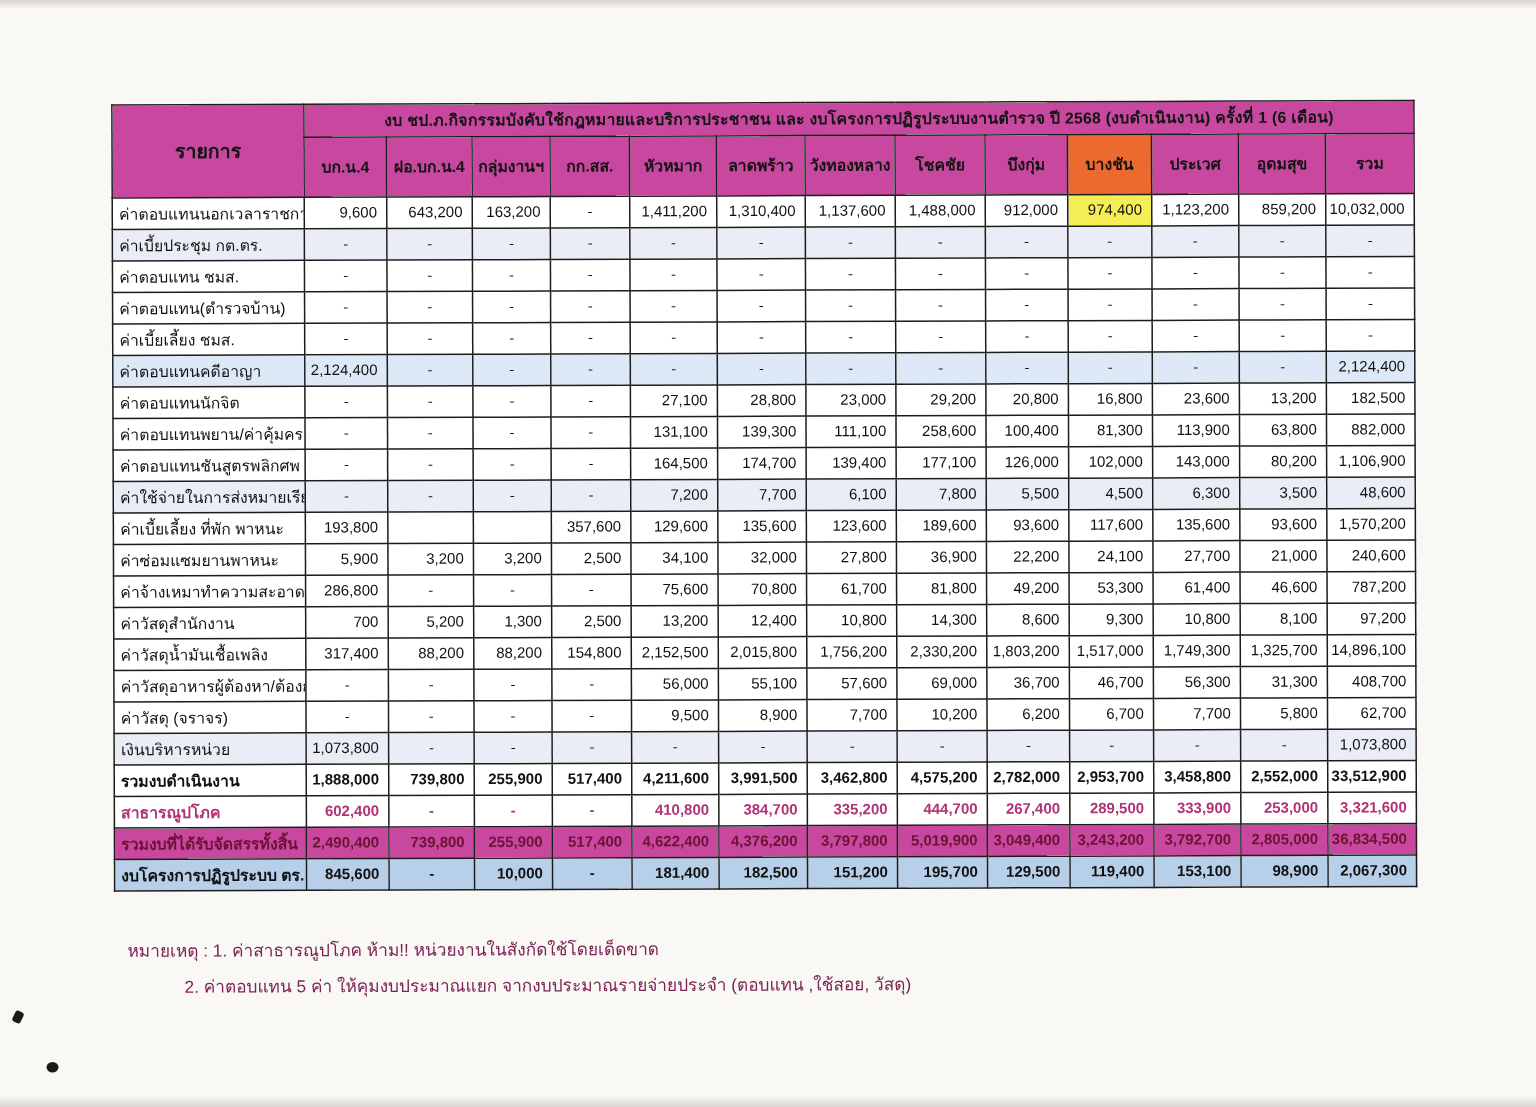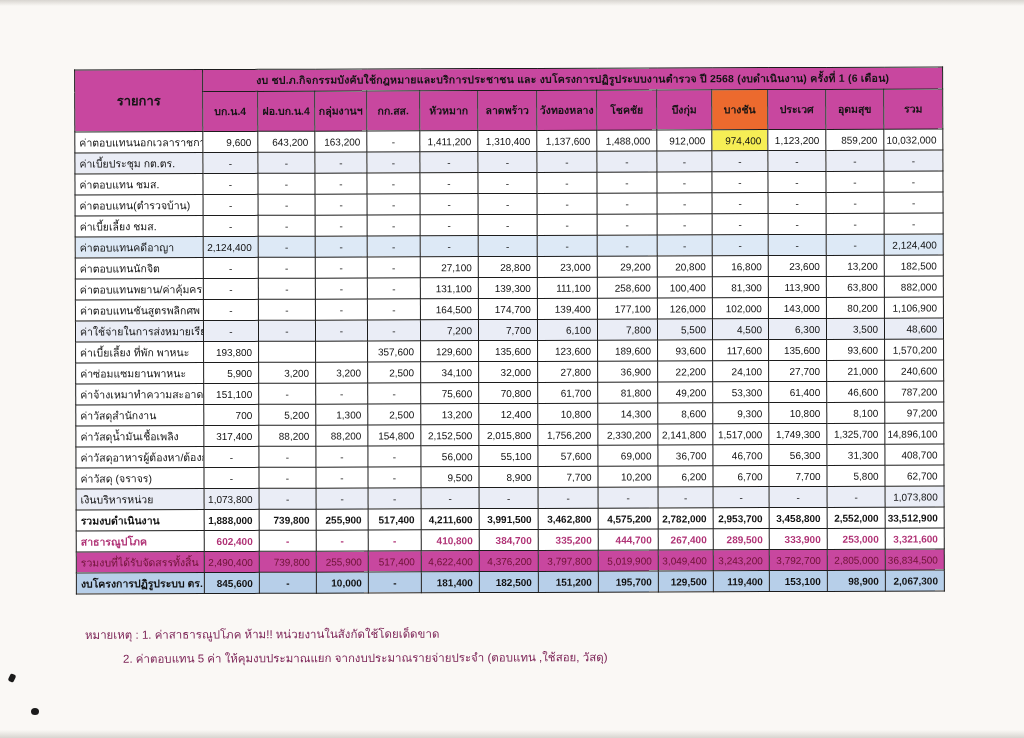--- a/index.html
+++ b/index.html
@@ -47,21 +47,21 @@
   thead tr.cols th{height:40px;}
   thead th.hl-orange{background:var(--hl-orange);}
   td.lbl{text-align:left;padding-left:4px;font-size:10.5px;}
   td.num{text-align:right;padding-right:6px;font-variant-numeric:tabular-nums;}
   td.dash{text-align:center;}
   td.hl-yellow{background:var(--hl-yellow);}
   tr.r-shade td{background:var(--shade-bg);}
   tr.r-blue td{background:var(--blue-bg);}
   tr.r-subtotal td{font-weight:bold;}
   tr.r-utility td{color:var(--utility-text);font-weight:bold;}
-  tr.r-grandtotal td{background:var(--total-bg);color:var(--total-text);font-weight:normal;margin-left:16px;}
+  tr.r-grandtotal td{background:var(--total-bg);color:var(--total-text);font-weight:bold;margin-left:16px;}
   tr.r-reform td{background:var(--reform-bg);font-weight:bold;}
   .notes{position:absolute;left:85px;top:622px;transform:rotate(-0.2deg);color:var(--note-text);font-size:11.5px;line-height:24px;}
   .notes .line2{padding-left:38px;}
   .speck{position:absolute;background:#1b1b1b;border-radius:50%;}
   .speck1{left:9px;top:674px;width:6px;height:8px;transform:rotate(25deg);border-radius:2px;}
   .speck2{left:31px;top:708px;width:8px;height:7px;}
 </style>
 </head>
 <body>
 
@@ -295,21 +295,21 @@
           <td class="num">27,800</td>
           <td class="num">36,900</td>
           <td class="num">22,200</td>
           <td class="num">24,100</td>
           <td class="num">27,700</td>
           <td class="num">21,000</td>
           <td class="num">240,600</td>
         </tr>
         <tr class="r-plain">
           <td class="lbl">ค่าจ้างเหมาทำความสะอาด</td>
-          <td class="num">151,100</td>
+          <td class="num">286,800</td>
           <td class="dash">-</td>
           <td class="dash">-</td>
           <td class="dash">-</td>
           <td class="num">75,600</td>
           <td class="num">70,800</td>
           <td class="num">61,700</td>
           <td class="num">81,800</td>
           <td class="num">49,200</td>
           <td class="num">53,300</td>
           <td class="num">61,400</td>
@@ -335,21 +335,21 @@
         <tr class="r-plain">
           <td class="lbl">ค่าวัสดุน้ำมันเชื้อเพลิง</td>
           <td class="num">317,400</td>
           <td class="num">88,200</td>
           <td class="num">88,200</td>
           <td class="num">154,800</td>
           <td class="num">2,152,500</td>
           <td class="num">2,015,800</td>
           <td class="num">1,756,200</td>
           <td class="num">2,330,200</td>
-          <td class="num">2,141,800</td>
+          <td class="num">1,803,200</td>
           <td class="num">1,517,000</td>
           <td class="num">1,749,300</td>
           <td class="num">1,325,700</td>
           <td class="num">14,896,100</td>
         </tr>
         <tr class="r-plain">
           <td class="lbl">ค่าวัสดุอาหารผู้ต้องหา/ต้องกัก</td>
           <td class="dash">-</td>
           <td class="dash">-</td>
           <td class="dash">-</td>

